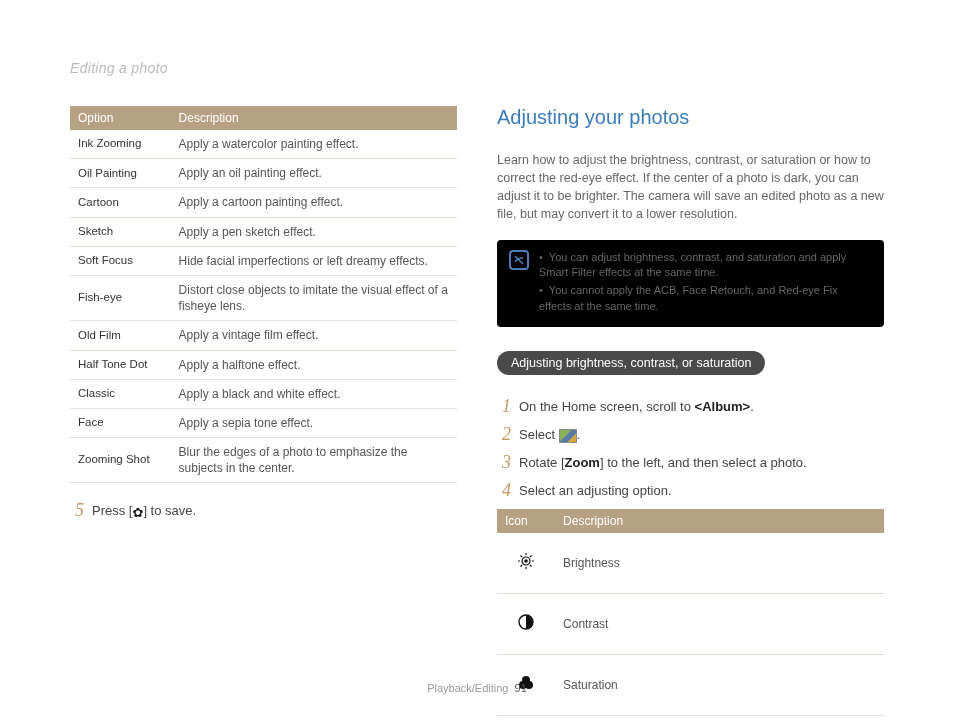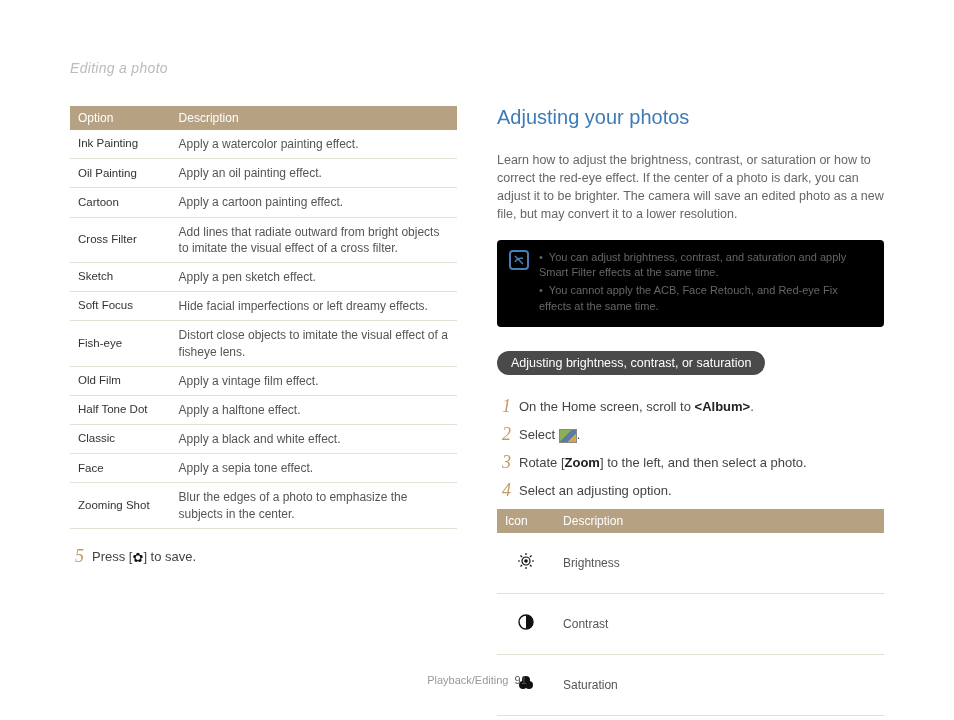--- a/index.html
+++ b/index.html
@@ -143,21 +143,21 @@
     color: #555;
   }
   table.icons td.icon-cell {
     width: 15%;
     text-align: center;
     font-size: 16px;
     color: #222;
   }
   .footer {
     position: absolute;
-    bottom: 34px;
+    bottom: 26px;
     left: 0;
     width: 100%;
     text-align: center;
     font-size: 11px;
     color: #999;
   }
   .footer .pg { color: #555; }
   .inline-icon {
     display: inline-block;
     vertical-align: middle;
@@ -185,34 +185,30 @@
   <div class="col">
     <table class="opts">
       <thead>
         <tr>
           <th>Option</th>
           <th>Description</th>
         </tr>
       </thead>
       <tbody id="opts-body">
           <tr>
-            <td>Ink Painting</td>
+            <td>Ink Zooming</td>
             <td>Apply a watercolor painting effect.</td>
           </tr>
           <tr>
             <td>Oil Painting</td>
             <td>Apply an oil painting effect.</td>
           </tr>
           <tr>
             <td>Cartoon</td>
             <td>Apply a cartoon painting effect.</td>
-          </tr>
-          <tr>
-            <td>Cross Filter</td>
-            <td>Add lines that radiate outward from bright objects to imitate the visual effect of a cross filter.</td>
           </tr>
           <tr>
             <td>Sketch</td>
             <td>Apply a pen sketch effect.</td>
           </tr>
           <tr>
             <td>Soft Focus</td>
             <td>Hide facial imperfections or left dreamy effects.</td>
           </tr>
           <tr>

